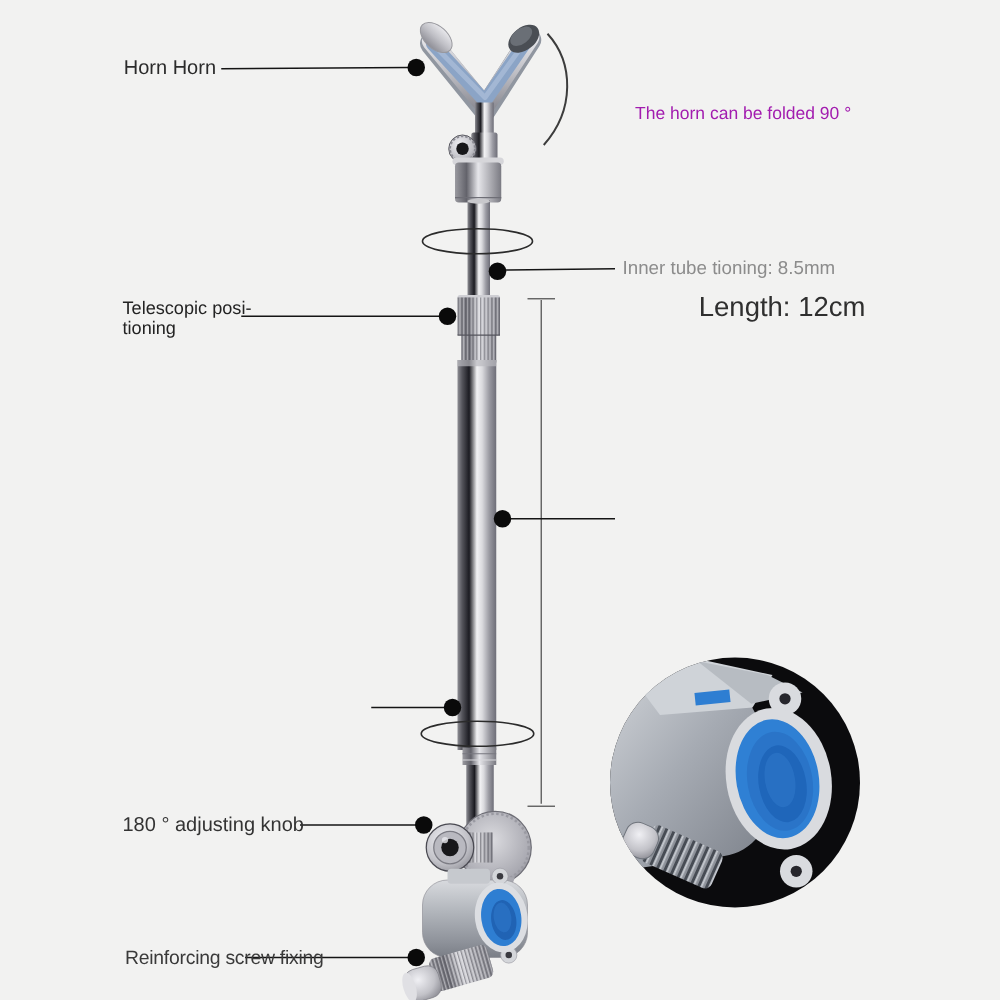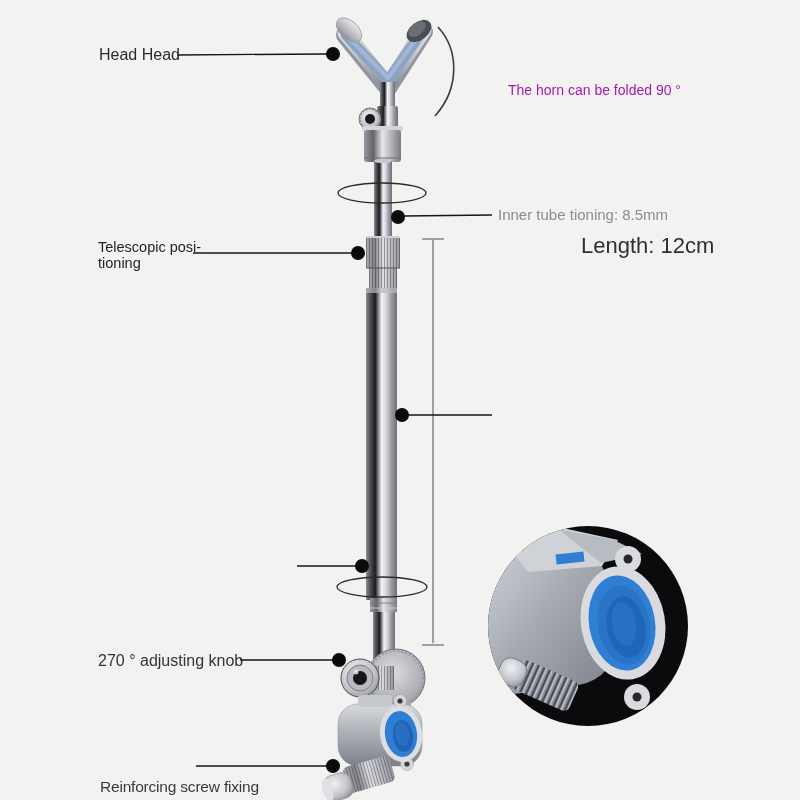--- a/index.html
+++ b/index.html
@@ -8,26 +8,26 @@
     width:800px;height:800px;
     background:var(--bg,#f2f2f1);
     font-family:"Liberation Sans",sans-serif;
     overflow:hidden;
   }
   .stage svg{position:absolute;left:0;top:0;}
   .label{position:absolute;white-space:nowrap;line-height:1.15;}
   .lbl-horn      {left:99px;  top:46px;  font-size:16px;   color:#2b2b2b;}
   .lbl-fold      {left:508px; top:82px;  font-size:14px;   color:#a21caf;}
   .lbl-inner     {left:498px; top:206px; font-size:15px;   color:#8c8c8c;}
-  .lbl-length    {left:559px; top:233px; font-size:22px;   color:#2f2f2f;margin-left:22px;}
+  .lbl-length    {left:559px; top:233px; font-size:22px;   color:#2f2f2f;}
   .lbl-telescopic{left:98px;  top:239px; font-size:14.5px; color:#232323; line-height:16px;}
   .lbl-outer19   {left:498px; top:406px; font-size:16px;   color:#8c8c8c;}
   .lbl-outer12   {left:98px;  top:555px; font-size:16px;   color:#7e7e7e;}
   .lbl-knob      {left:98px;  top:652px; font-size:16px;   color:#333333;}
-  .lbl-screw     {left:100px; top:758px; font-size:15.5px; color:#3a3a3a; letter-spacing:-0.2px;margin-top:20px;}
+  .lbl-screw     {left:100px; top:758px; font-size:15.5px; color:#3a3a3a; letter-spacing:-0.2px;}
   .lbl-clip      {left:494px; top:738px; font-size:16.5px; color:#2b2b2b;}
 </style>
 </head>
 <body>
 
 <div class="stage">
 
   <svg width="800" height="800" viewBox="0 0 800 800">
     <defs>
       <linearGradient id="tubeGrad" x1="0" y1="0" x2="1" y2="0">
@@ -213,23 +213,23 @@
         <ellipse cx="626" cy="627" rx="19" ry="31" transform="rotate(-10 626 627)" fill="#1f66ba"></ellipse>
         <ellipse cx="624" cy="624" rx="12" ry="22" transform="rotate(-10 624 624)" fill="#2a72c4" opacity="0.85"></ellipse>
         <g transform="rotate(24 550 692)">
           <rect x="512" y="672" width="62" height="32" rx="6" fill="url(#ribs)"></rect>
           <rect x="494" y="676" width="27" height="27" rx="10" fill="url(#screwGrad)" stroke="#6f747c" stroke-width="0.8"></rect>
         </g>
       </g>
     </g>
   </svg>
 
-  <div class="label lbl-horn">Head Head</div>
+  <div class="label lbl-horn">Horn Horn</div>
   <div class="label lbl-fold">The horn can be folded 90 °</div>
   <div class="label lbl-inner">Inner tube tioning: 8.5mm</div>
   <div class="label lbl-length">Length: 12cm</div>
   <div class="label lbl-telescopic">
     <span style="display:block">Telescopic posi-</span>
     <span style="display:block">tioning</span>
   </div>
-  <div class="label lbl-knob">270 ° adjusting knob</div>
+  <div class="label lbl-knob">180 ° adjusting knob</div>
   <div class="label lbl-screw">Reinforcing screw fixing</div>
 </div>
 
 </body></html>

